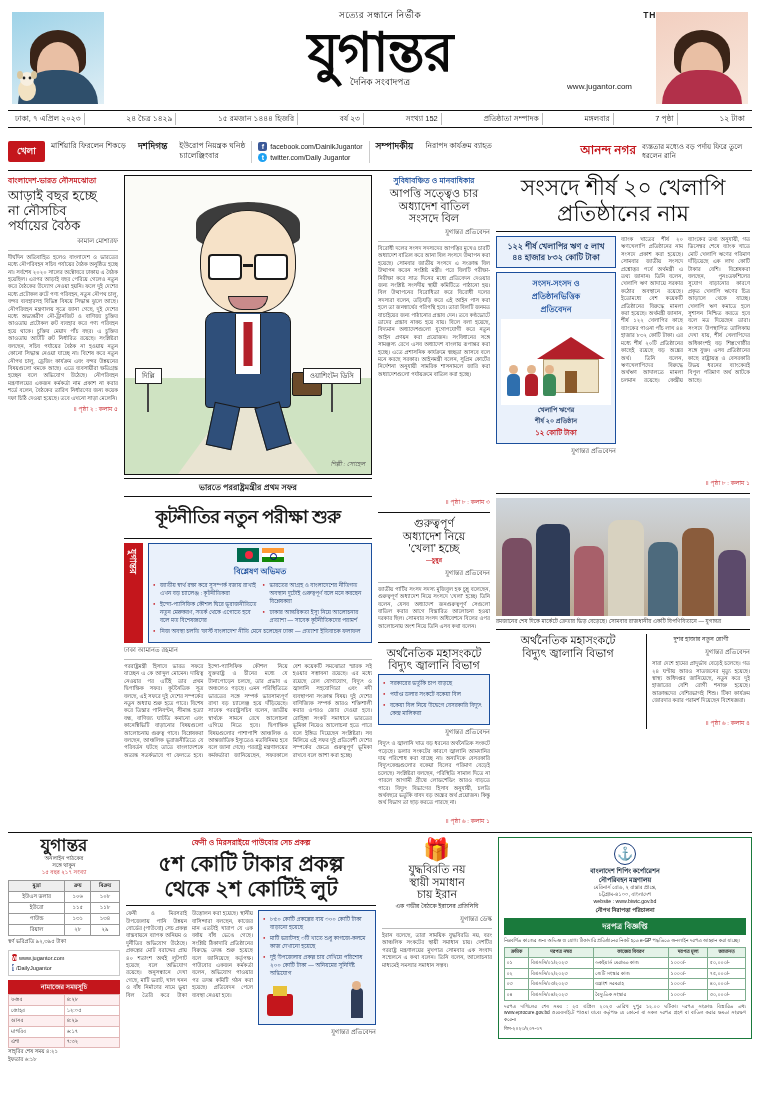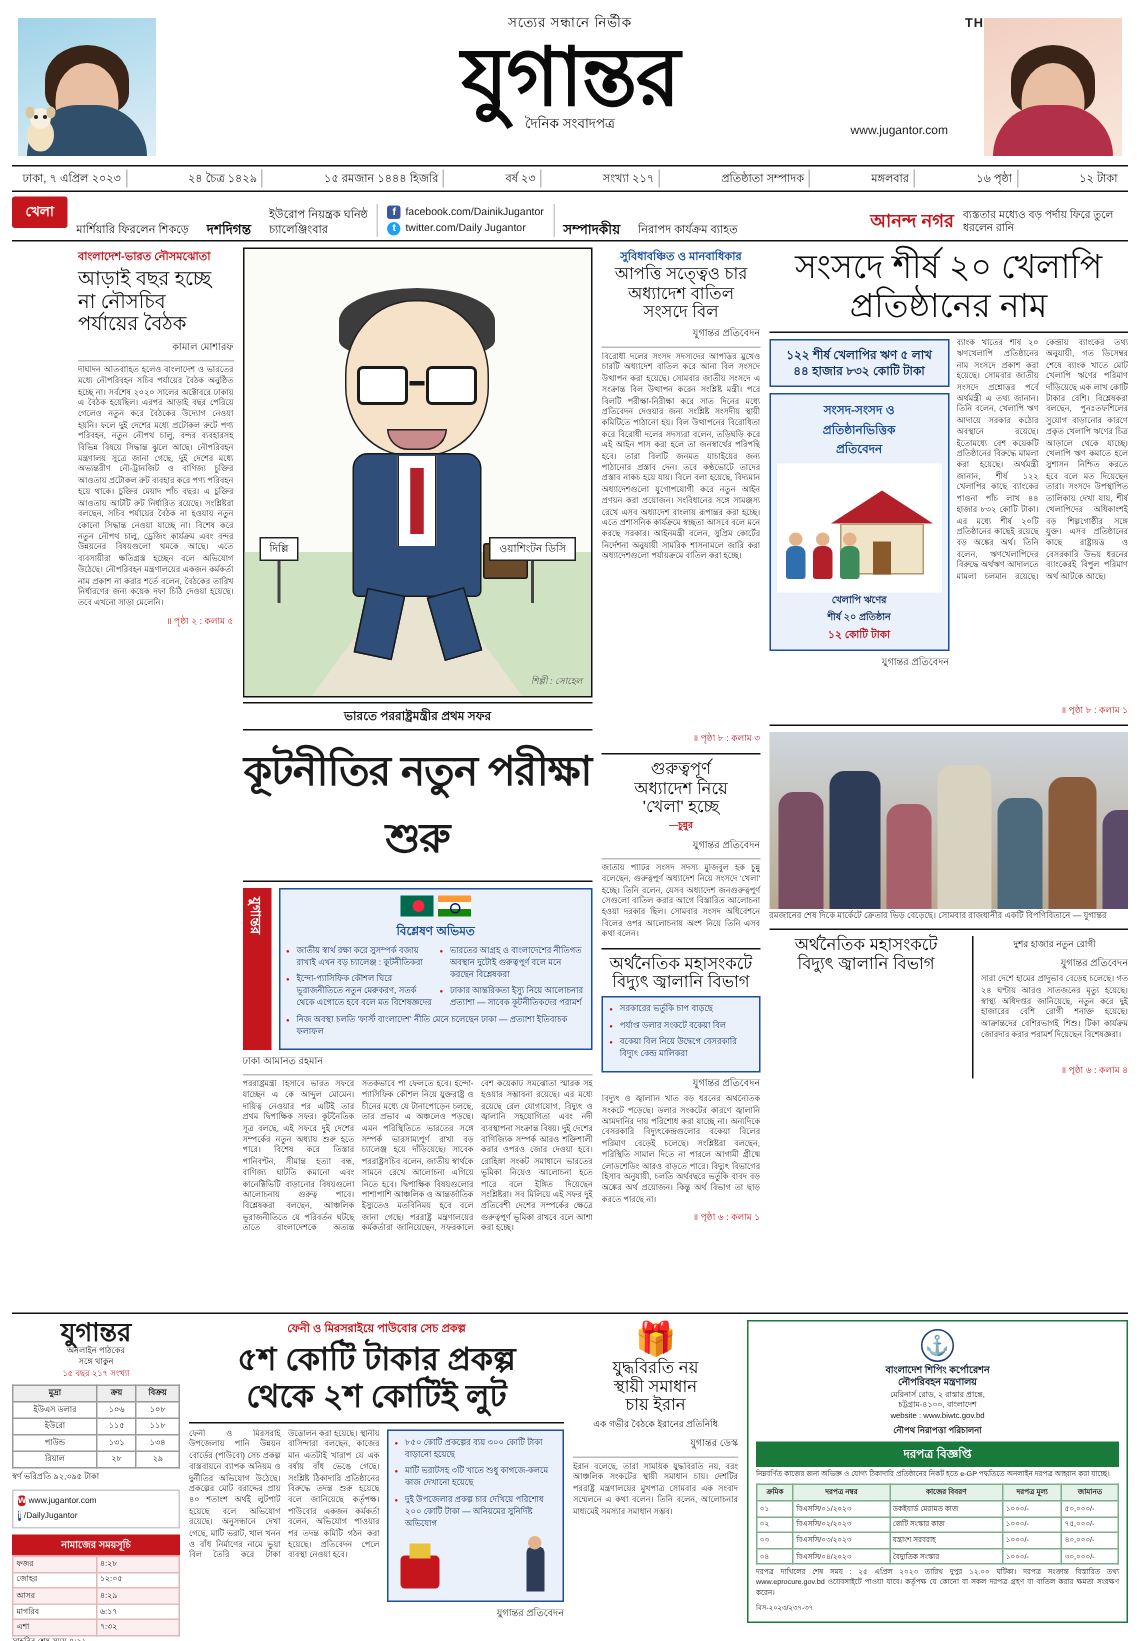--- a/index.html
+++ b/index.html
@@ -56,40 +56,40 @@
   .datebar {
     display: flex; align-items: center; justify-content: space-between;
     border-top: 1.5px solid #111; border-bottom: 1px solid #111;
     font-size: 7.5px; padding: 2px 4px; margin-top: 2px;
   }
   .datebar .cell { padding: 0 3px; border-right: 1px solid #bbb; white-space: nowrap; }
   .datebar .cell:last-child { border-right: none; }
 
   
   .navbar {
-    display: flex; align-items: flex-end; gap: 0; height: 30px; margin-top: 3px;
+    display: flex; align-items: flex-start; gap: 0; height: 30px; margin-top: 13px;
     border-bottom: 1.5px solid #111; padding-bottom: 2px;
   }
   .nav-pill {
     background: #c4161c; color: #fff; font-size: 9px; font-weight: bold;
     padding: 3px 9px; border-radius: 2px; align-self: flex-start;
   }
   .nav-text { font-size: 7.5px; line-height: 10px; padding: 0 6px; color: #111; }
   .nav-social { font-size: 7px; line-height: 11px; padding: 0 6px; border-left: 1px solid #ccc; border-right: 1px solid #ccc;}
   .nav-social .row { display: flex; align-items: center; gap: 3px; }
   .fb-ic, .tw-ic { width: 9px; height: 9px; border-radius: 2px; background: #3b5998; color: #fff; font-size: 7px; line-height: 9px; text-align: center; font-weight: bold;}
   .tw-ic { background: #1da1f2; border-radius: 50%; }
   .nav-right { margin-left: auto; display: flex; align-items: center; gap: 6px; }
   .nav-anando { color: #c4161c; font-weight: bold; font-size: 12px; }
   .nav-caption { font-size: 7px; line-height: 9px; max-width: 110px; }
 
   
   .cols { display: flex; gap: 6px; margin-top: 4px; }
   .col { }
-  .c1 { width: 110px; margin-left: 44px; }
+  .c1 { width: 110px; }
   .c2 { width: 248px; }
   .c3 { width: 112px; }
   .c4 { width: 254px; }
 
   .hl { font-weight: normal; line-height: 1.15; color: #0d0d0d; }
   .kicker { font-size: 7.5px; color: #c4161c; font-weight: bold; margin-bottom: 2px; }
   .kicker-blue { font-size: 7.5px; color: #1c4f9c; font-weight: bold; }
   .byline { font-size: 6.5px; text-align: right; color: #333; margin: 2px 0; }
   .body-text {
     font-size: 5.4px; line-height: 7.4px; text-align: justify; color: #2a2a2a;
@@ -130,21 +130,21 @@
   .toon-bag { position: absolute; left: 50%; margin-left: 44px; top: 196px; width: 30px; height: 24px; background: #6b4a2a; border: 1.5px solid #1a1a1a; border-radius: 2px; }
   .signpost { position: absolute; bottom: 62px; font-size: 7px; }
   .sign-plate { background: #fff; border: 1.2px solid #222; padding: 1px 6px; font-size: 7px; white-space: nowrap;}
   .sign-pole { width: 2px; height: 28px; background: #444; margin: 0 auto; }
   .toon-sign { font-size: 6px; position: absolute; right: 6px; bottom: 4px; color: #555; font-style: italic; }
 
   .caption-bar {
     border-top: 1px solid #111; border-bottom: 1px solid #111; text-align: center;
     font-size: 8px; padding: 2px 0; margin-top: 3px; font-weight: bold;
   }
-  .mega-hl { text-align: center; font-size: 27px; font-weight: bold; margin: 6px 0 4px; letter-spacing: -.5px; }
+  .mega-hl { text-align: center; font-size: 18px; font-weight: bold; margin: 6px 0 4px; letter-spacing: -.5px; }
 
   
   .blue-box { border: 1px solid #1c4f9c; background: #eaf1fb; padding: 4px; }
   .blue-title { text-align: center; font-size: 8px; font-weight: bold; color: #1c4f9c; margin-bottom: 3px; }
   .blue-li { font-size: 5.6px; line-height: 8px; color: #16335f; padding-left: 7px; position: relative; margin-bottom: 3px; }
   .blue-li:before { content: "●"; position: absolute; left: 0; top: 0; font-size: 4px; color: #c4161c; }
   .flagpair { display: flex; gap: 3px; align-items: center; justify-content: center; margin-bottom: 3px; }
   .flag-bd { width: 22px; height: 14px; background: #006a4e; position: relative; }
   .flag-bd:after { content: ""; position: absolute; left: 8px; top: 3px; width: 8px; height: 8px; border-radius: 50%; background: #f42a41; }
   .flag-in { width: 22px; height: 14px; background: linear-gradient(#ff9933 33%, #fff 33%, #fff 66%, #138808 66%); position: relative;}
@@ -239,24 +239,24 @@
       <div class="ph-face"></div>
       <div class="ph-body pink"></div>
     </div>
   </div>
 
   <div class="datebar">
     <span class="cell">ঢাকা, ৭ এপ্রিল ২০২৩</span>
     <span class="cell">২৪ চৈত্র ১৪২৯</span>
     <span class="cell">১৫ রমজান ১৪৪৪ হিজরি</span>
     <span class="cell">বর্ষ ২৩</span>
-    <span class="cell">সংখ্যা ২১৭</span>
+    <span class="cell">সংখ্যা 152</span>
     <span class="cell">প্রতিষ্ঠাতা সম্পাদক</span>
     <span class="cell">মঙ্গলবার</span>
-    <span class="cell">১৬ পৃষ্ঠা</span>
+    <span class="cell">7 পৃষ্ঠা</span>
     <span class="cell">১২ টাকা</span>
   </div>
 
   <div class="navbar">
     <span class="nav-pill">খেলা</span>
     <span class="nav-text">মার্শিয়ারি ফিরলেন শিকড়ে</span>
     <span class="nav-text" style="font-weight:bold;font-size:9px;">দশদিগন্ত</span>
     <span class="nav-text">ইউরোপ নিয়ন্ত্রক ঘনিষ্ঠ<br>চ্যালেঞ্জিংবার</span>
     <span class="nav-social">
       <span class="row">

